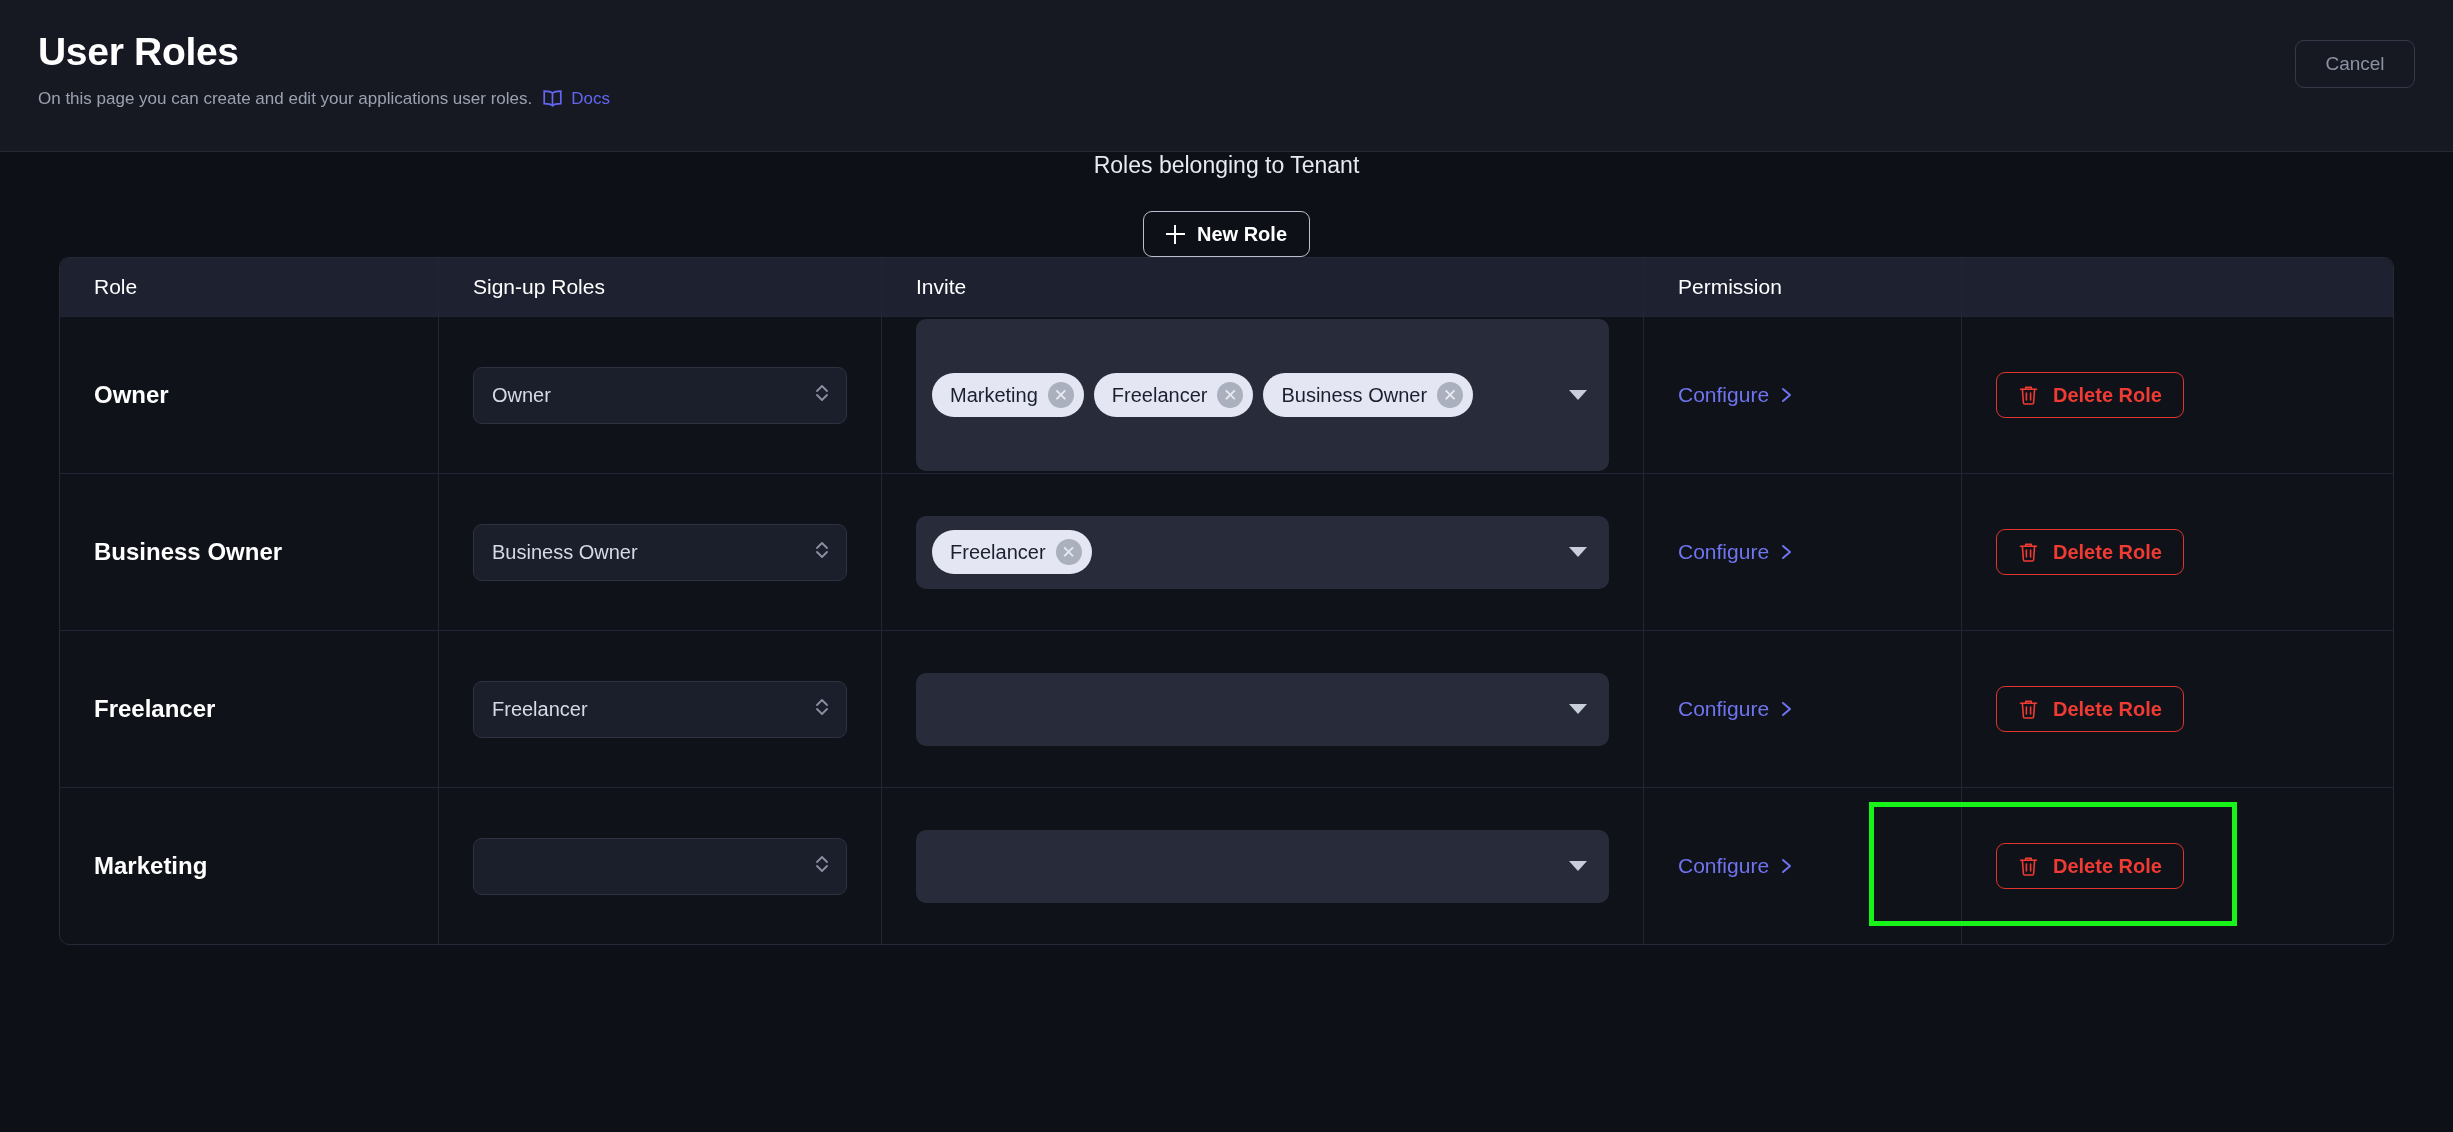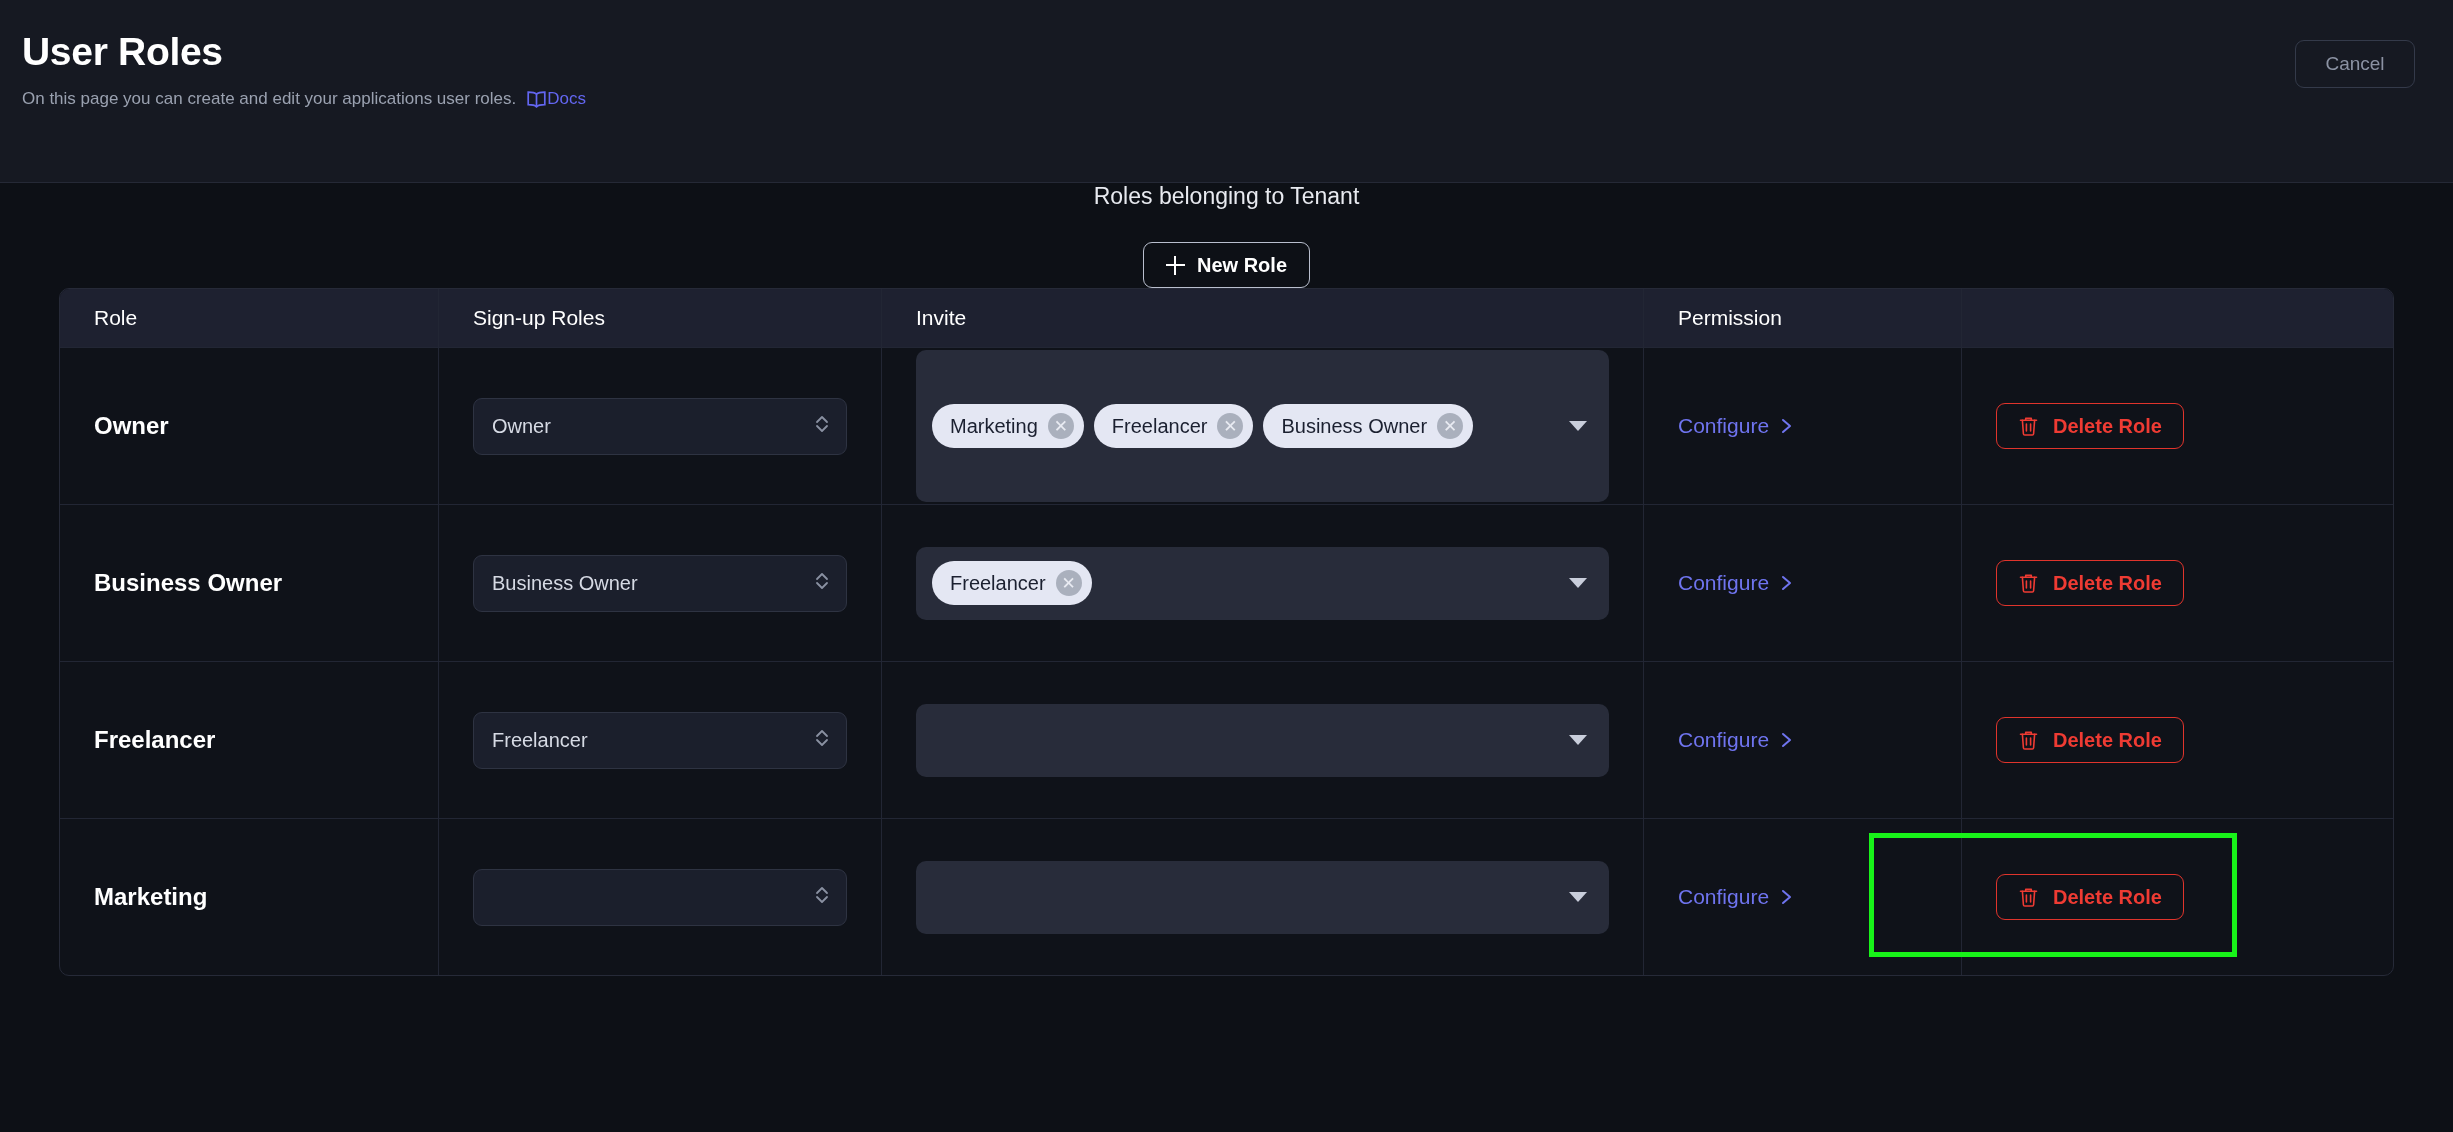--- a/index.html
+++ b/index.html
@@ -8,43 +8,44 @@
     width: 2453px;
     height: 1132px;
     background: #0d1016;
     font-family: "Liberation Sans", sans-serif;
     overflow: hidden;
   }
 
   
   .page-header {
     position: relative;
-    height: 183px;
+    height: 152px;
     background: #161922;
     border-bottom: 1px solid #252936;
-    padding: 30px 38px 0 22px;
+    padding: 30px 38px 0 38px;
   }
   .page-title {
     font-size: 39px;
     font-weight: bold;
     color: #ffffff;
     letter-spacing: -0.3px;
     line-height: 1.15;
   }
   .page-subtitle {
     margin-top: 14px;
     font-size: 17px;
     color: #9aa1b0;
     display: flex;
     align-items: center;
     gap: 0;
   }
   .docs-link {
     display: inline-flex;
-    align-items: flex-end;
+    align-items: flex-start;
+    gap: 8px;
     color: #6366f1;
     margin-left: 10px;
     text-decoration: none;
     cursor: pointer;
   }
   .docs-link svg { display: block; }
 
   .cancel-button {
     position: absolute;
     right: 38px;

